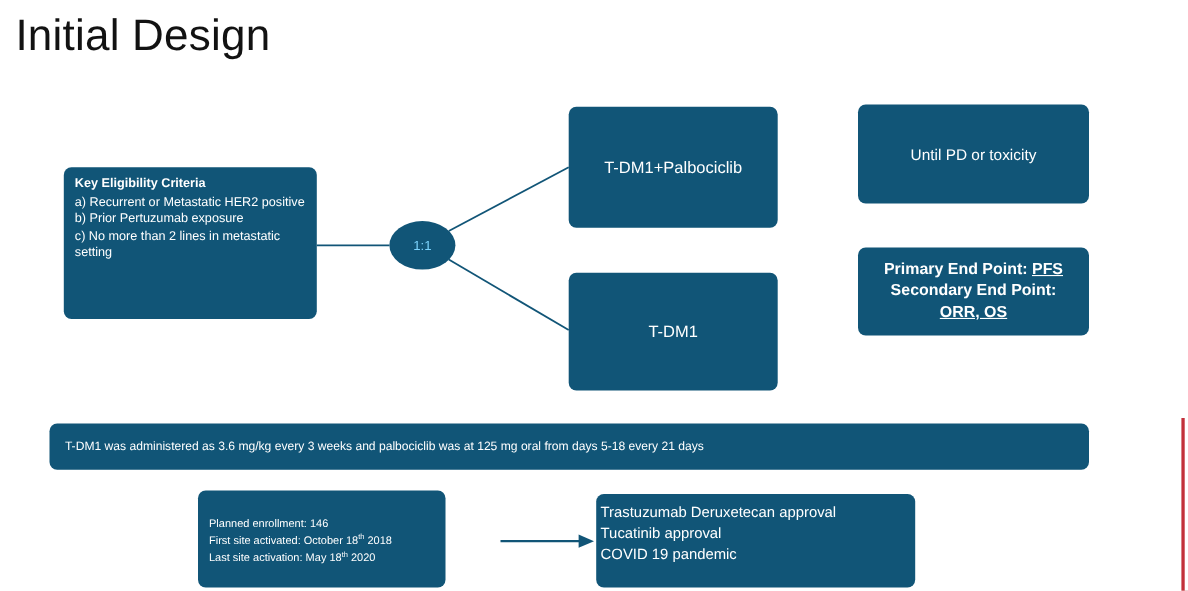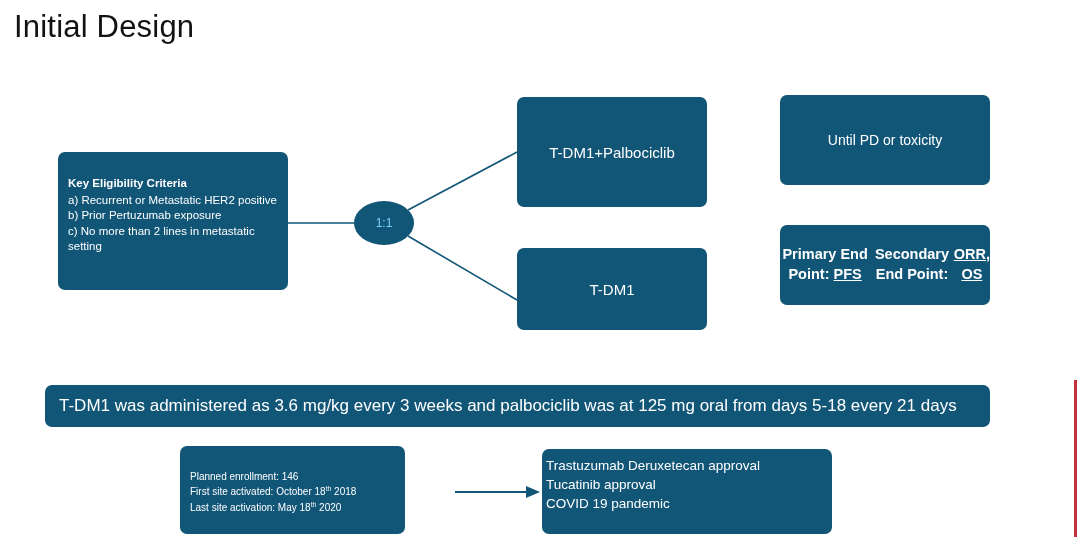--- a/index.html
+++ b/index.html
@@ -18,21 +18,21 @@
   #slide {
     position: absolute;
     left: 0; top: 0;
     width: 1080px;
     height: 537px;
   }
   .title {
     position: absolute;
     left: 14px;
     top: 8px;
-    font-size: 31px;
+    font-size: 40px;
     font-weight: 400;
     letter-spacing: 0.2px;
     color: #121212;
     line-height: 1.2;
   }
   .box {
     position: absolute;
     background: #115577;
     color: #ffffff;
     border-radius: 7px;
@@ -50,21 +50,21 @@
     justify-content: flex-start;
     text-align: left;
   }
 
   
   #eligibility-box {
     left: 58px;
     top: 152px;
     width: 230px;
     height: 138px;
-    padding: 24px 9px 8px 10px;
+    padding: 8px 9px 8px 10px;
     font-size: 11.5px;
     line-height: 1.32;
   }
   #eligibility-box .hdr {
     font-weight: bold;
     font-size: 11.5px;
     margin-bottom: 2px;
   }
   #eligibility-box .crit {
     font-size: 11.5px;
@@ -91,53 +91,53 @@
     left: 517px;
     top: 97px;
     width: 190px;
     height: 110px;
     font-size: 15px;
   }
   #arm-b-box {
     left: 517px;
     top: 248px;
     width: 190px;
-    height: 82px;
+    height: 107px;
     font-size: 15px;
   }
 
   
   #treatment-duration-box {
     left: 780px;
     top: 95px;
     width: 210px;
     height: 90px;
     font-size: 14px;
     justify-content: center;
   }
   #endpoints-box {
     left: 780px;
     top: 225px;
     width: 210px;
     height: 80px;
     font-size: 14.5px;
     font-weight: bold;
     line-height: 1.35;
-    flex-direction: row;
+    flex-direction: column;
   }
   #endpoints-box u { text-decoration: underline; }
 
   
   #dosing-banner {
     left: 45px;
     top: 385px;
     width: 945px;
     height: 42px;
     padding-left: 14px;
-    font-size: 17px;
+    font-size: 11px;
   }
 
   
   #enrollment-box {
     left: 180px;
     top: 446px;
     width: 225px;
     height: 88px;
     padding: 24px 10px;
     font-size: 10px;

